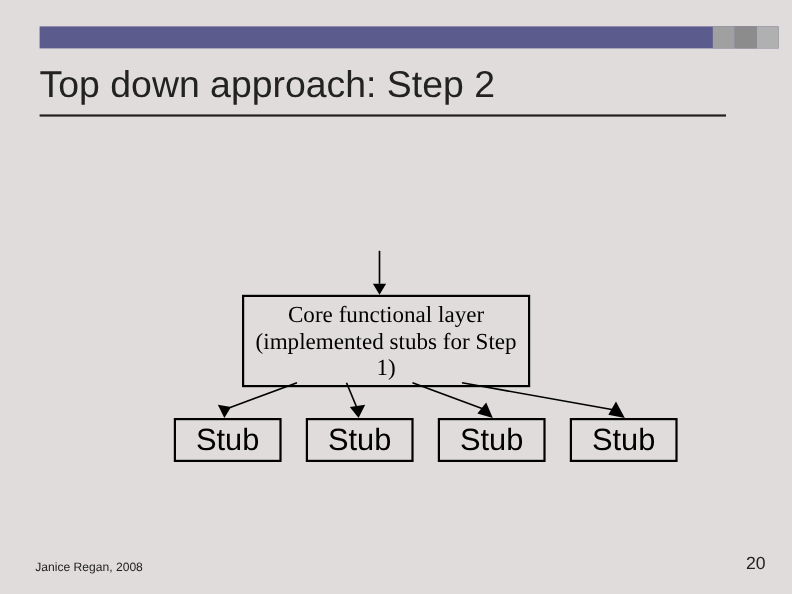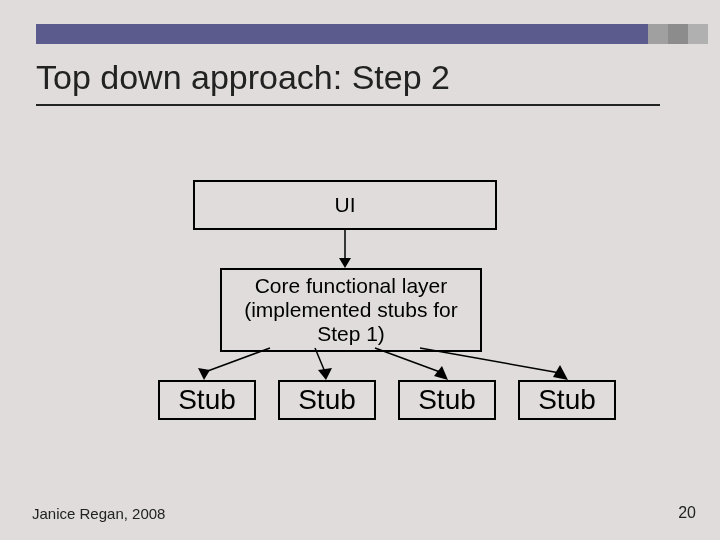--- a/index.html
+++ b/index.html
@@ -78,20 +78,21 @@
   }
 
   .core-box {
     left: 220px;
     top: 268px;
     width: 250px;
     height: 80px;
     padding: 0 4px;
     font-size: 21px;
     z-index: 1;
+    font-family: Liberation Serif, serif;
   }
 
   .stub-box {
     top: 380px;
     width: 94px;
     height: 36px;
     font-size: 28px;
   }
   .stub1 { left: 158px; }
   .stub2 { left: 278px; }
@@ -101,21 +102,21 @@
   svg.arrow {
     position: absolute;
     overflow: visible;
     z-index: 0;
   }
 
   .footer-left {
     position: absolute;
     left: 32px;
     bottom: 18px;
-    font-size: 15px;
+    font-size: 11px;
     color: #222;
   }
 
   .footer-right {
     position: absolute;
     right: 24px;
     bottom: 18px;
     font-size: 16px;
     color: #222;
   }
@@ -135,21 +136,20 @@
   <div class="seg a"></div>
   <div class="seg b"></div>
   <div class="seg c"></div>
 </div>
 
 <div class="title">Top down approach:  Step 2</div>
 <div class="title-underline"></div>
 
 <div class="diagram">
 
-  <div class="box ui-box">UI</div>
 
   <svg class="arrow" style="left:338px; top:228px; width:14px; height:40px;">
     <line class="arrow-line" x1="7" y1="0" x2="7" y2="30"></line>
     <polygon class="arrow-head" points="1,30 13,30 7,40"></polygon>
   </svg>
 
   <div class="box core-box">Core functional layer (implemented stubs for Step 1)</div>
 
   <svg class="arrow" style="left:0; top:0; width:720px; height:540px;">
 

